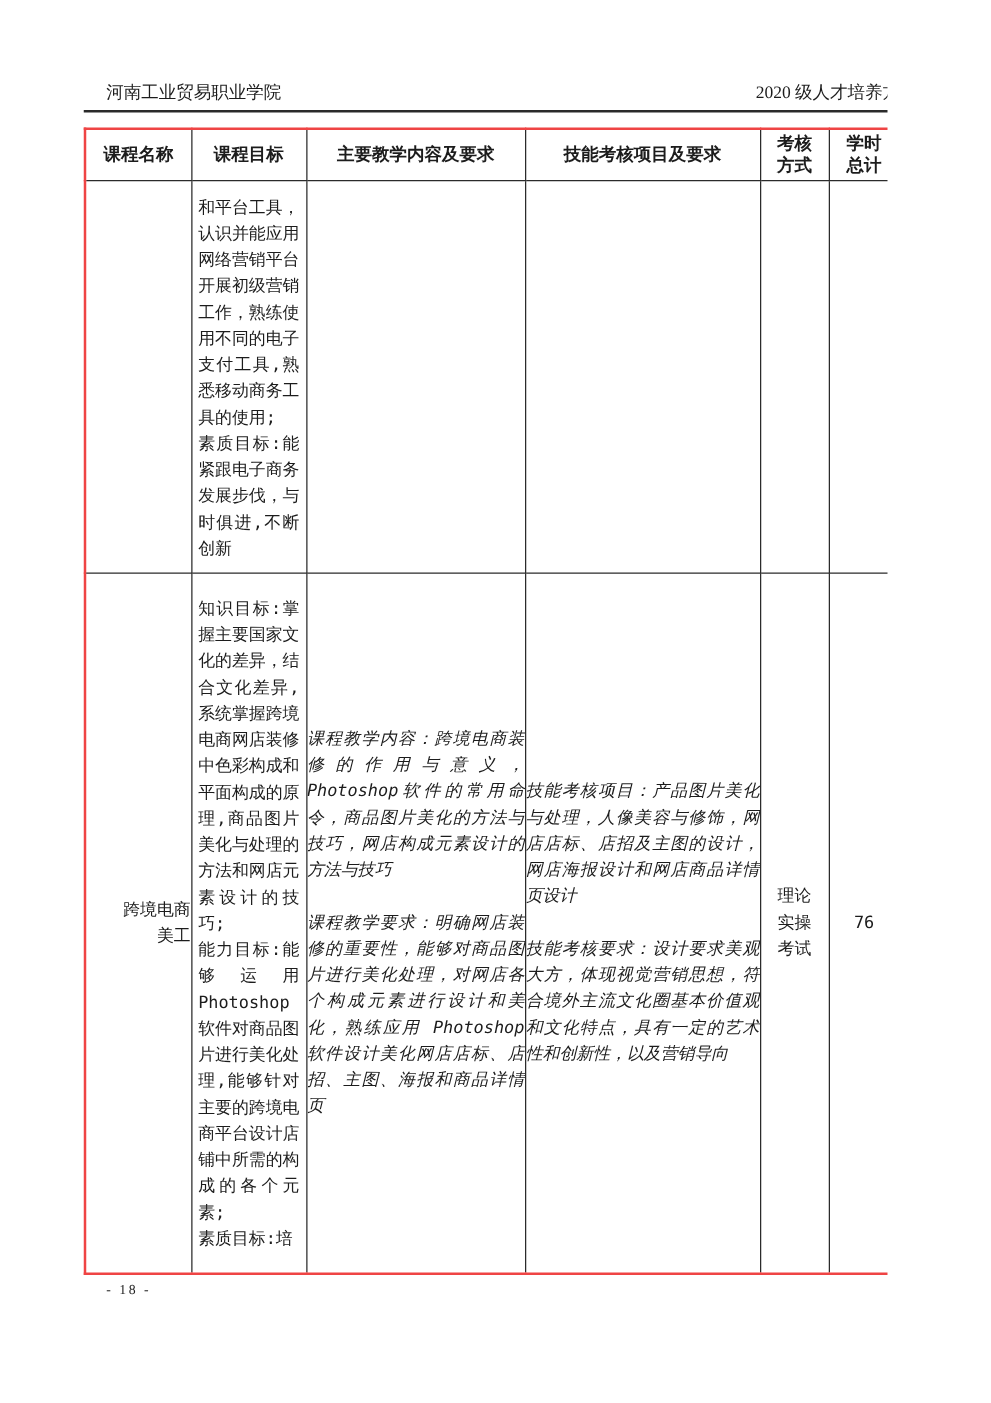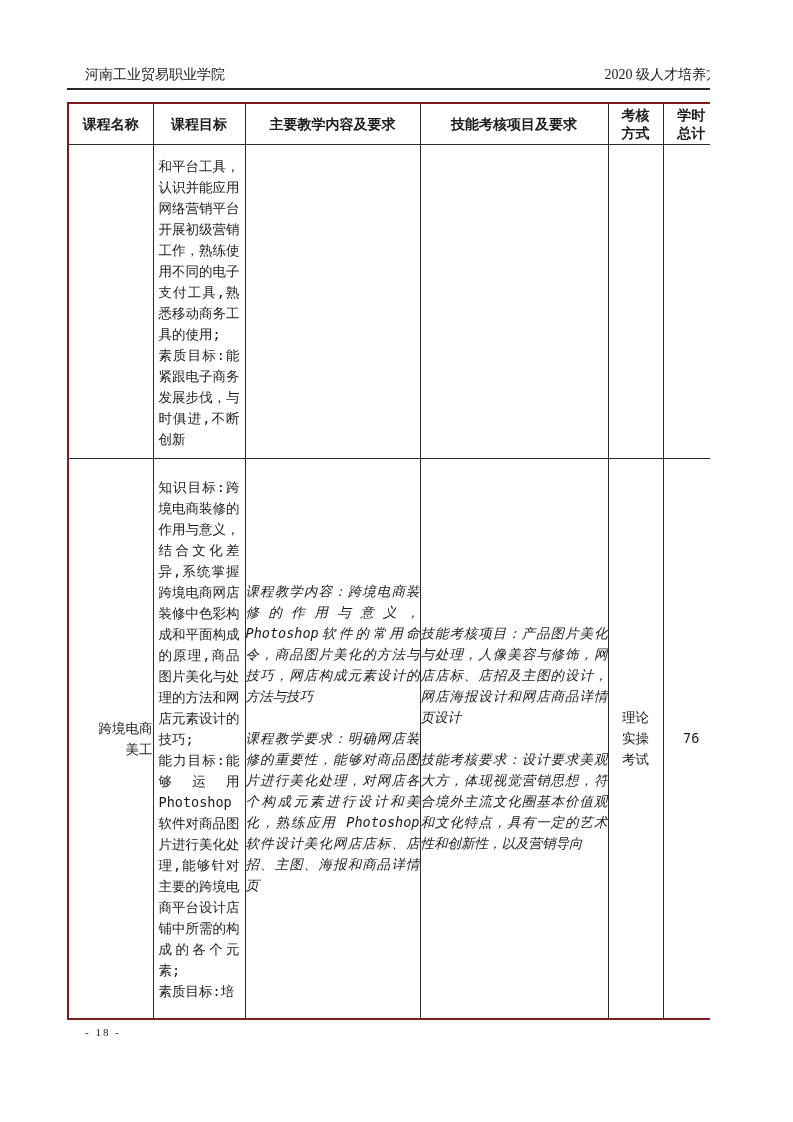--- a/index.html
+++ b/index.html
@@ -32,21 +32,21 @@
   .doc-header .school { padding-left: 18px; }
   .doc-header .program { padding-right: 0px; }
 
   table.course-table {
     position: absolute;
     left: 67px;
     top: 102px;
     width: 652px;
     border-collapse: collapse;
     table-layout: fixed;
-    border: 2px solid #7f1d1d;
+    border: 2px solid #ef4444;
   }
   .course-table th, .course-table td {
     border: 1px solid #2b2b2b;
     padding: 0;
     font-weight: normal;
     
     font-family: "DejaVu Sans Mono", "Liberation Mono", monospace;
   }
   .course-table th {
     height: 40px;
@@ -148,21 +148,21 @@
         </td>
         <td class="cell-teach"></td>
         <td class="cell-assess"></td>
         <td class="cell-method"></td>
         <td class="cell-hours"></td>
       </tr>
       <tr class="row-main">
         <td class="cell-name">跨境电商
 美工</td>
         <td class="cell-objectives">
-          <div class="clip">知识目标:跨境电商装修的作用与意义，结合文化差异,系统掌握跨境电商网店装修中色彩构成和平面构成的原理,商品图片美化与处理的方法和网店元素设计的技巧;
+          <div class="clip">知识目标:掌握主要国家文化的差异，结合文化差异,系统掌握跨境电商网店装修中色彩构成和平面构成的原理,商品图片美化与处理的方法和网店元素设计的技巧;
 能力目标:能够运用Photoshop软件对商品图片进行美化处理,能够针对主要的跨境电商平台设计店铺中所需的构成的各个元素;
 素质目标:培</div>
         </td>
         <td class="cell-teach">课程教学内容：跨境电商装修的作用与意义，Photoshop软件的常用命令，商品图片美化的方法与技巧，网店构成元素设计的方法与技巧
 
 课程教学要求：明确网店装修的重要性，能够对商品图片进行美化处理，对网店各个构成元素进行设计和美化，熟练应用 Photoshop 软件设计美化网店店标、店招、主图、海报和商品详情页</td>
         <td class="cell-assess">技能考核项目：产品图片美化与处理，人像美容与修饰，网店店标、店招及主图的设计，网店海报设计和网店商品详情页设计
 
 技能考核要求：设计要求美观大方，体现视觉营销思想，符合境外主流文化圈基本价值观和文化特点，具有一定的艺术性和创新性，以及营销导向</td>
         <td class="cell-method">理论

